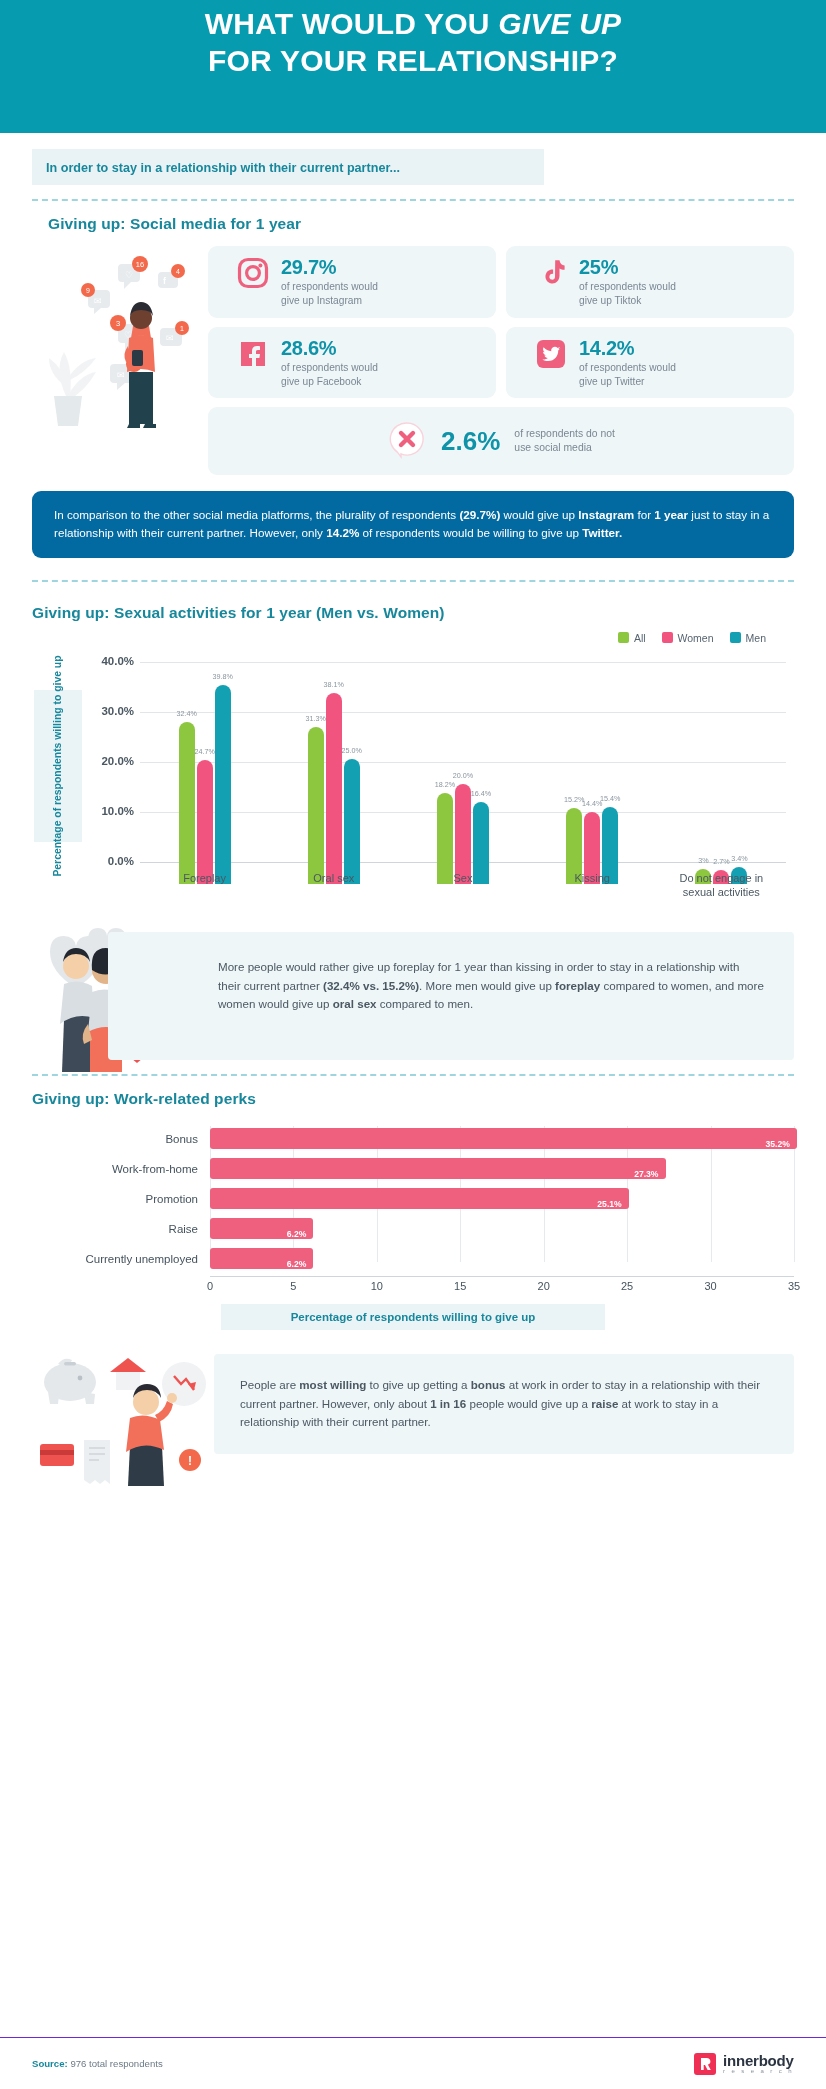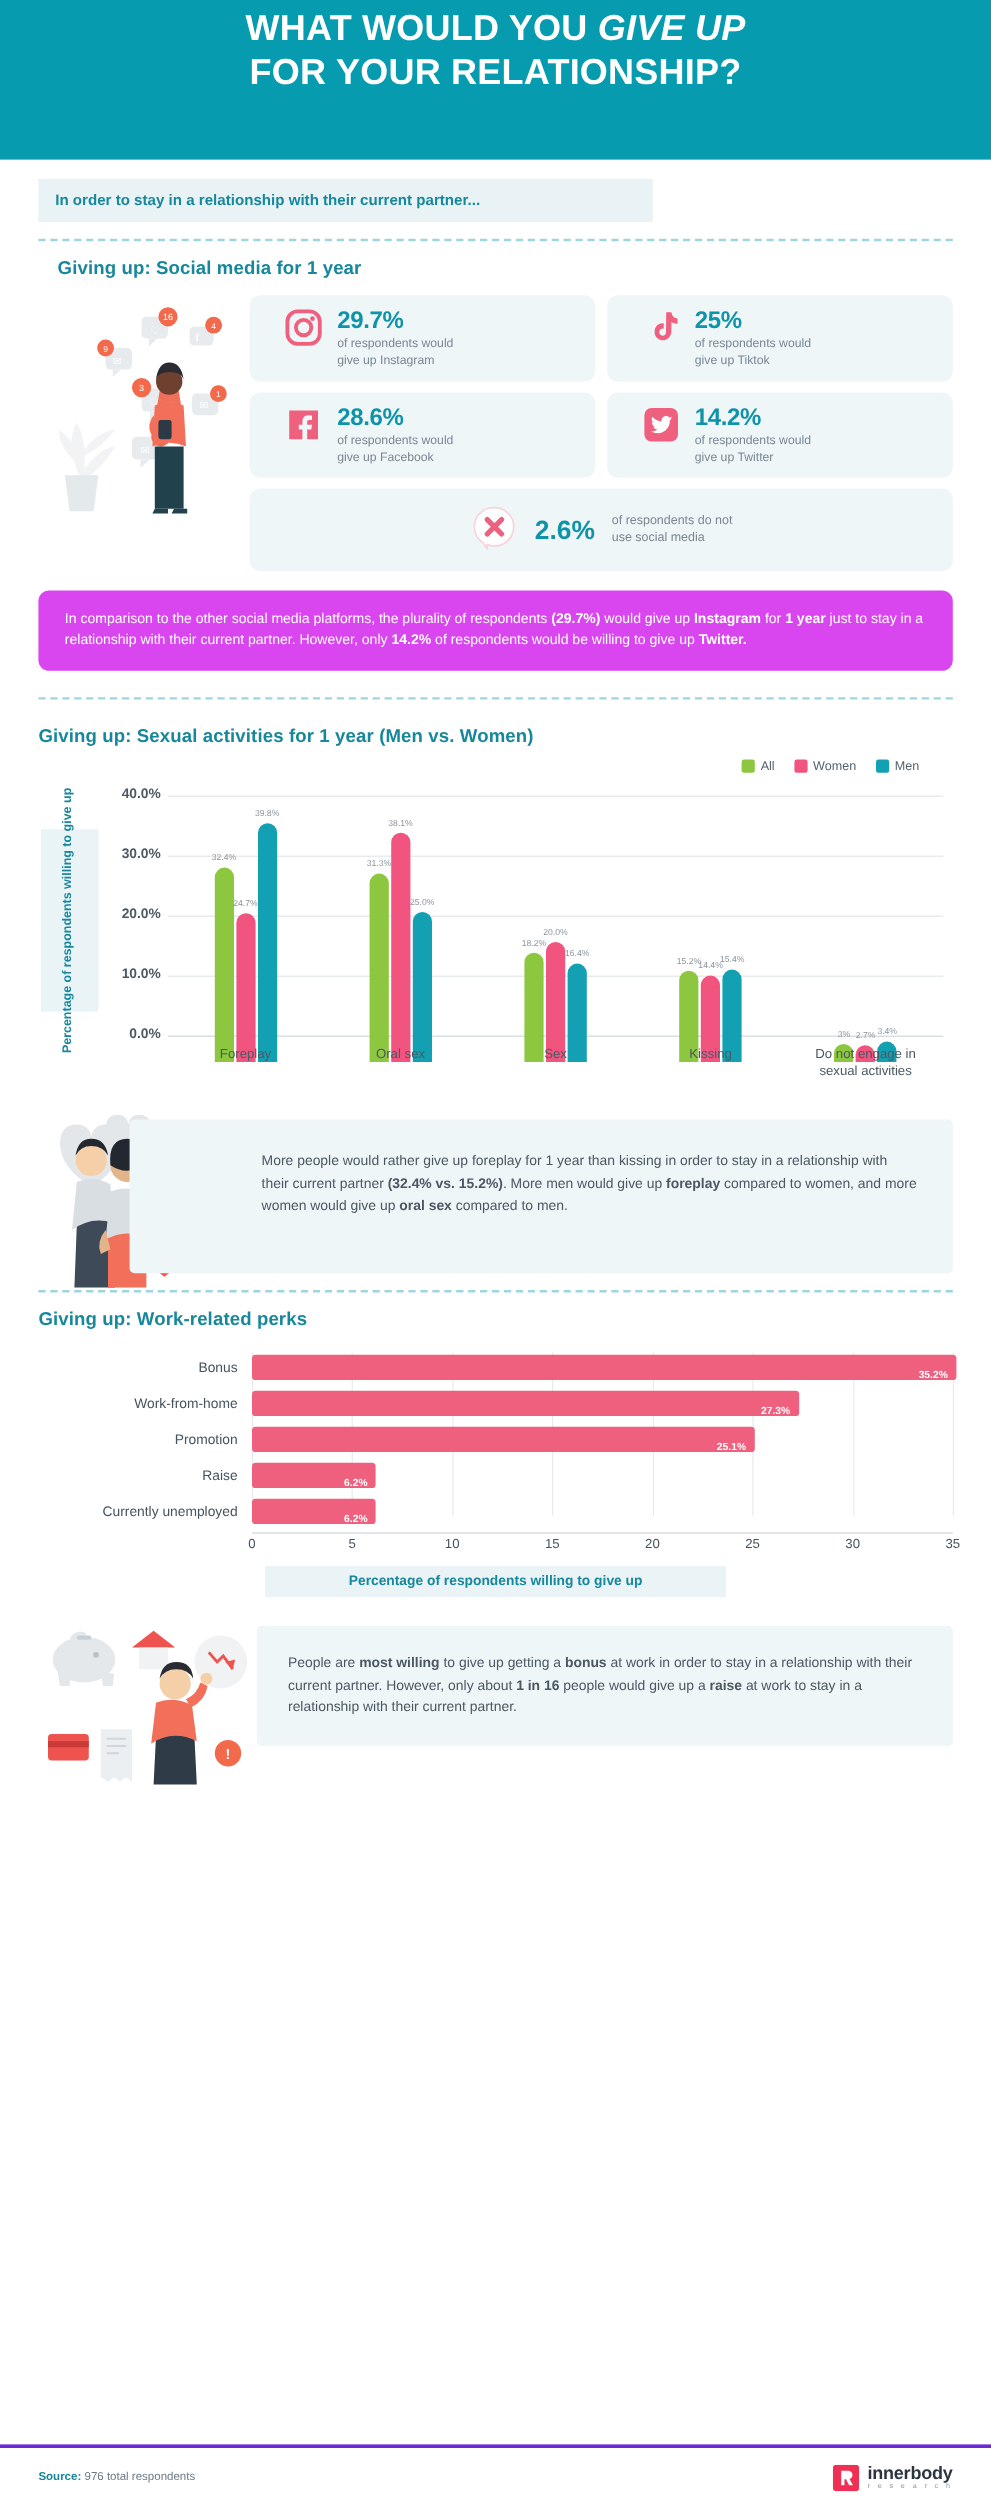--- a/index.html
+++ b/index.html
@@ -94,27 +94,27 @@
     letter-spacing: -.3px;
   }
   .sm-sub { color: #7a8793; font-size: 10.2px; display:block; line-height:1.3; margin-top:1px;}
   .nouse-card {
     background: #eef6f8;
     border-radius: 9px;
     display: flex; align-items: center;
     padding: 12px 14px; gap: 14px;
     justify-content: center;
   }
-  .nouse-pct { color:#0e93a8; font-size: 22px; font-weight: bold; }
+  .nouse-pct { color:#0e93a8; font-size: 26px; font-weight: bold; }
   .nouse-sub { color:#7a8793; font-size: 10.4px; line-height:1.32; }
 
   
   .pink-box {
     margin: 16px 32px 0 32px;
-    background: #d946ef;
+    background: #0369a1;
     border-radius: 9px;
     padding: 15px 22px;
     color: #ffffff;
     font-size: 11.7px;
     line-height: 1.58;
   }
   .pink-box b { font-weight: bold; }
 
   
   .chart-sec { margin-top: 22px; }
@@ -198,21 +198,21 @@
   .money-box {
     position:absolute; left: 214px; right: 32px; top: 8px;
     background:#eef6f8; border-radius:4px;
     padding: 22px 26px; font-size:11.6px; line-height:1.6; color:#4b5862;
   }
   .money-illus { position:absolute; left: 32px; top: 2px; width: 200px; height: 140px; }
 
   
   .footer {
     position:absolute; bottom:0; left:0; right:0;
-    border-top: 3px solid #6d28d9;
+    border-top: 1px solid #6d28d9;
     height: 52px;
     display:flex; align-items:center; justify-content:space-between;
     padding: 0 32px;
   }
   .src { font-size: 9.6px; color:#6c7a86; }
   .src b { color:#17879c; }
   .brand { display:flex; align-items:center; gap:7px; }
   .brand-name { font-size:15px; font-weight:bold; color:#2b3440; letter-spacing:-.2px; line-height:1; }
   .brand-sub { font-size:6px; color:#8a959e; letter-spacing:2.4px; }
 </style>

